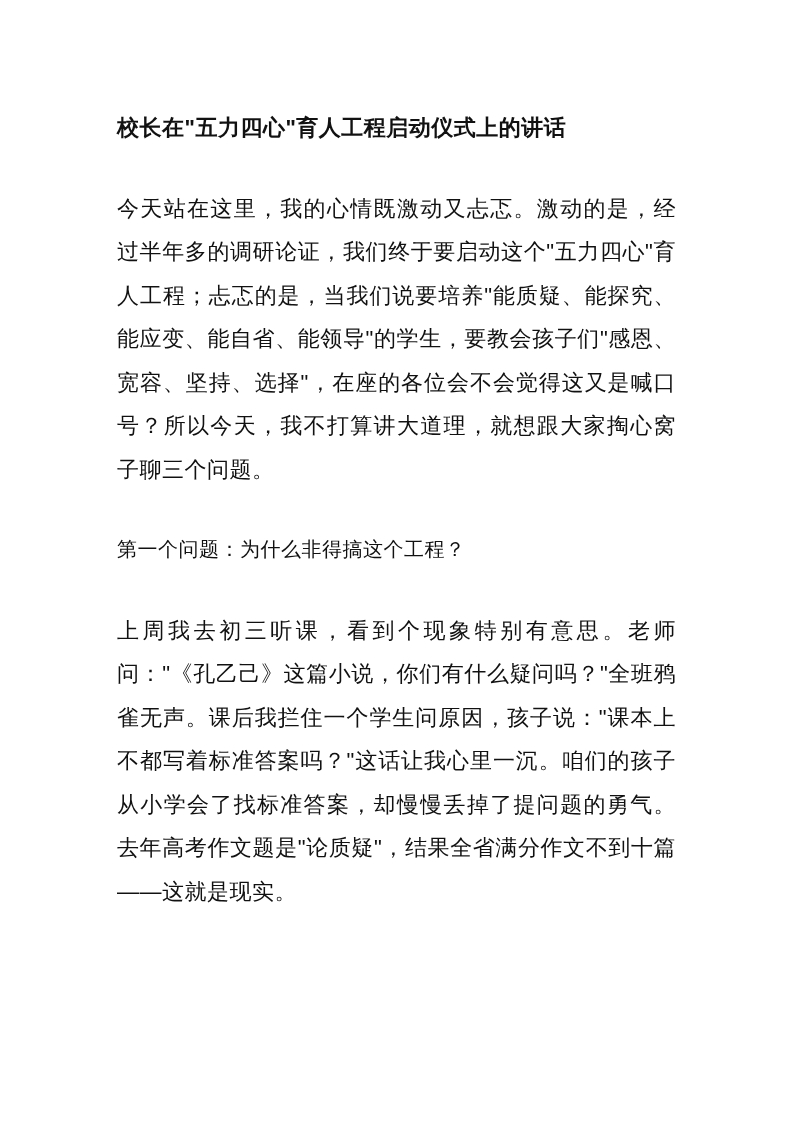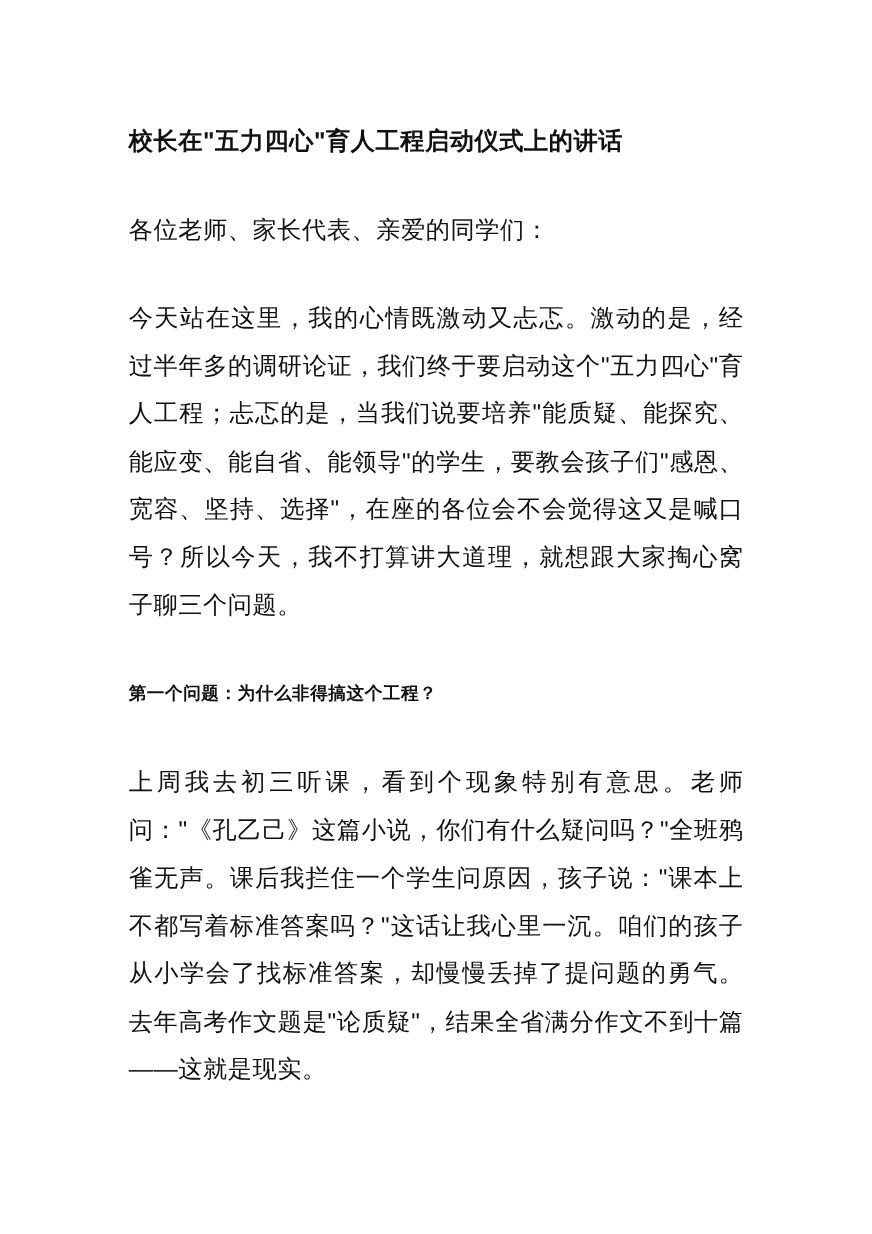--- a/index.html
+++ b/index.html
@@ -21,22 +21,22 @@
   }
   .doc-title {
     font-size: 22px;
     font-weight: bold;
     line-height: 43.5px;
     margin: 0 0 37px 0;
     text-align: left;
     letter-spacing: 0.5px;
   }
   .section-heading {
-    font-size: 16px;
-    font-weight: bold;
+    font-size: 20px;
+    font-weight: normal;
     line-height: 43.5px;
     margin: 0 0 37px 0;
     text-align: left;
     letter-spacing: 0.5px;
   }
   .para {
     font-size: 22px;
     font-weight: normal;
     line-height: 43.5px;
     margin: 0 0 37px 0;
@@ -47,21 +47,20 @@
   .para.single-line {
     text-align: left;
   }
 </style>
 </head>
 <body>
 
 <div class="page">
   <h1 class="doc-title">校长在"五力四心"育人工程启动仪式上的讲话</h1>
 
-  <p class="para single-line">各位老师、家长代表、亲爱的同学们：</p>
 
   <p class="para">今天站在这里，我的心情既激动又忐忑。激动的是，经过半年多的调研论证，我们终于要启动这个"五力四心"育人工程；忐忑的是，当我们说要培养"能质疑、能探究、能应变、能自省、能领导"的学生，要教会孩子们"感恩、宽容、坚持、选择"，在座的各位会不会觉得这又是喊口号？所以今天，我不打算讲大道理，就想跟大家掏心窝子聊三个问题。</p>
 
   <h2 class="section-heading">第一个问题：为什么非得搞这个工程？</h2>
 
   <p class="para">上周我去初三听课，看到个现象特别有意思。老师问："《孔乙己》这篇小说，你们有什么疑问吗？"全班鸦雀无声。课后我拦住一个学生问原因，孩子说："课本上不都写着标准答案吗？"这话让我心里一沉。咱们的孩子从小学会了找标准答案，却慢慢丢掉了提问题的勇气。去年高考作文题是"论质疑"，结果全省满分作文不到十篇——这就是现实。</p>
 
 </div>
 
 </body></html>

